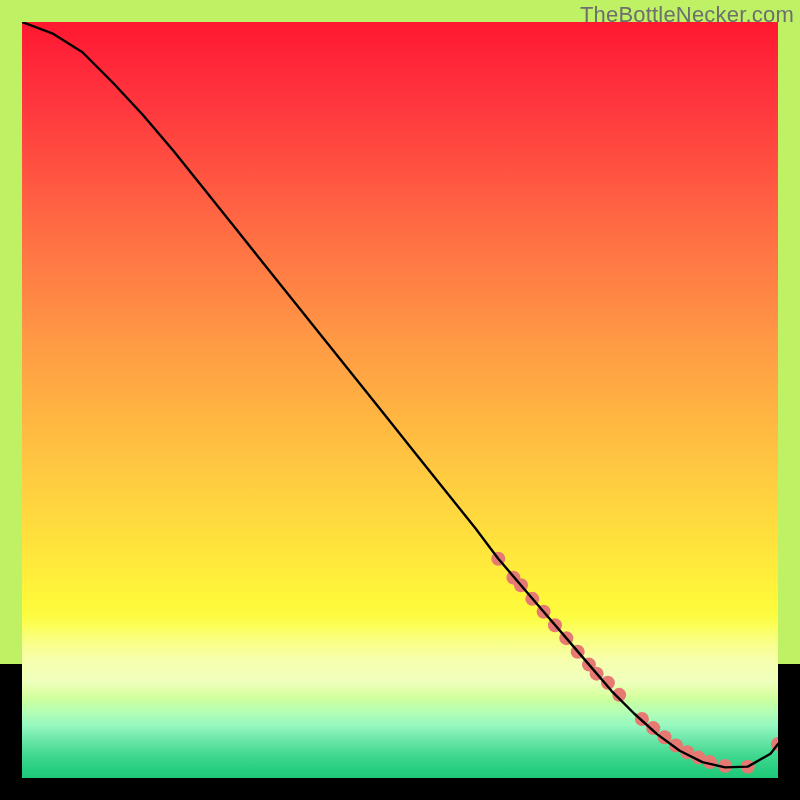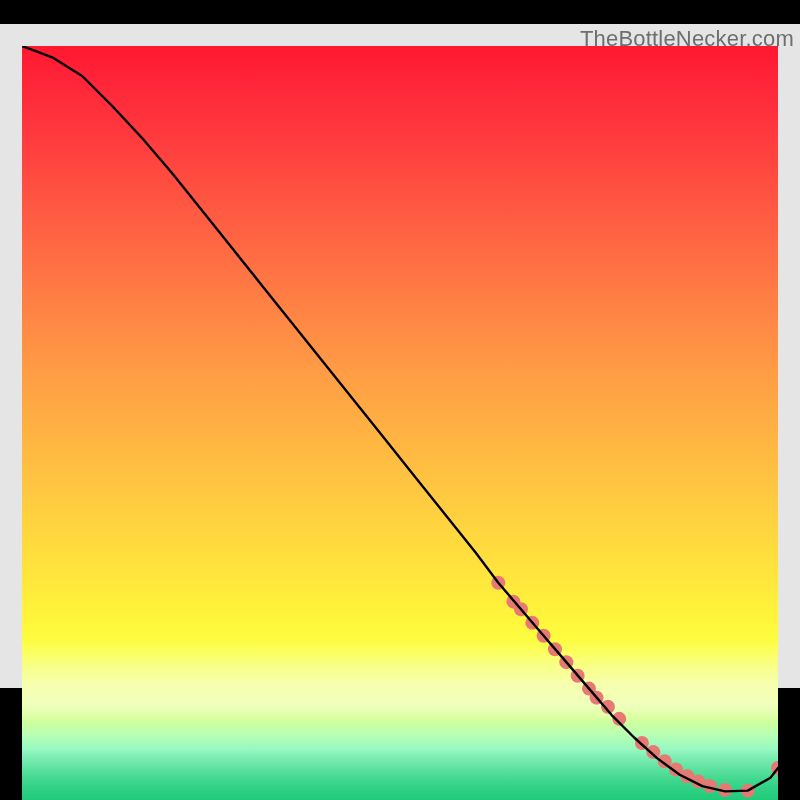--- a/index.html
+++ b/index.html
@@ -8,22 +8,21 @@
     width: 800px;
     height: 800px;
     background: #000;
     overflow: hidden;
     font-family: Arial, Helvetica, sans-serif;
   }
   .outer {
     position: relative;
     width: 800px;
     height: 664px;
-    background: #e5e5e5;
-    margin-top: 24px;
+    background: #bef264;
   }
   .watermark {
     position: absolute;
     top: 2px;
     right: 6px;
     color: #6e6e6e;
     font-size: 22px;
     letter-spacing: 0.2px;
     z-index: 20;
     user-select: none;

